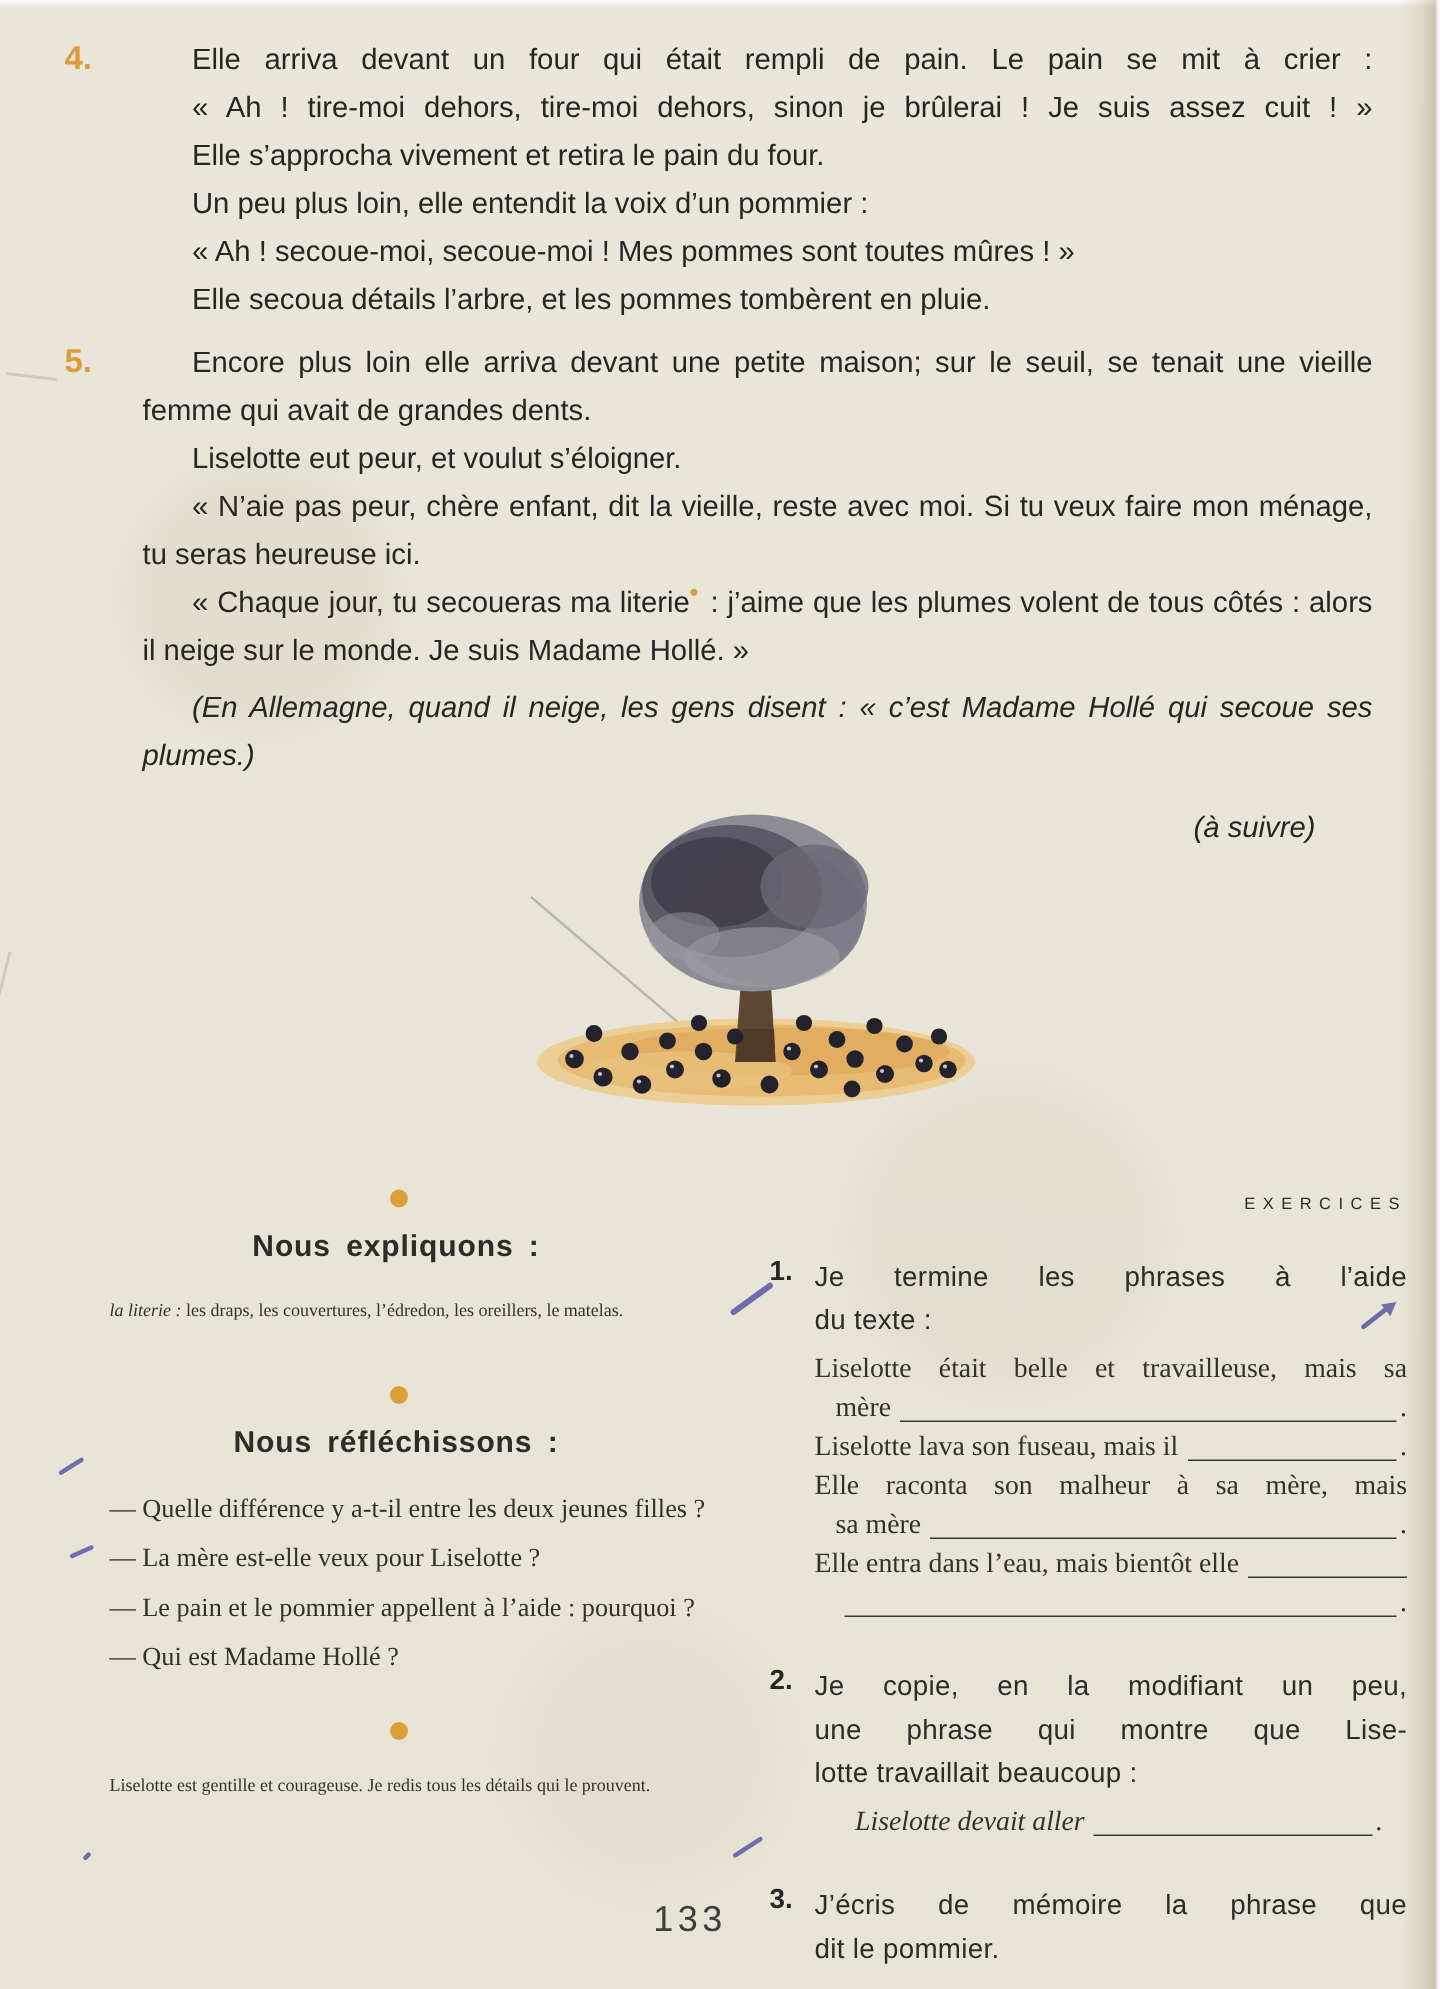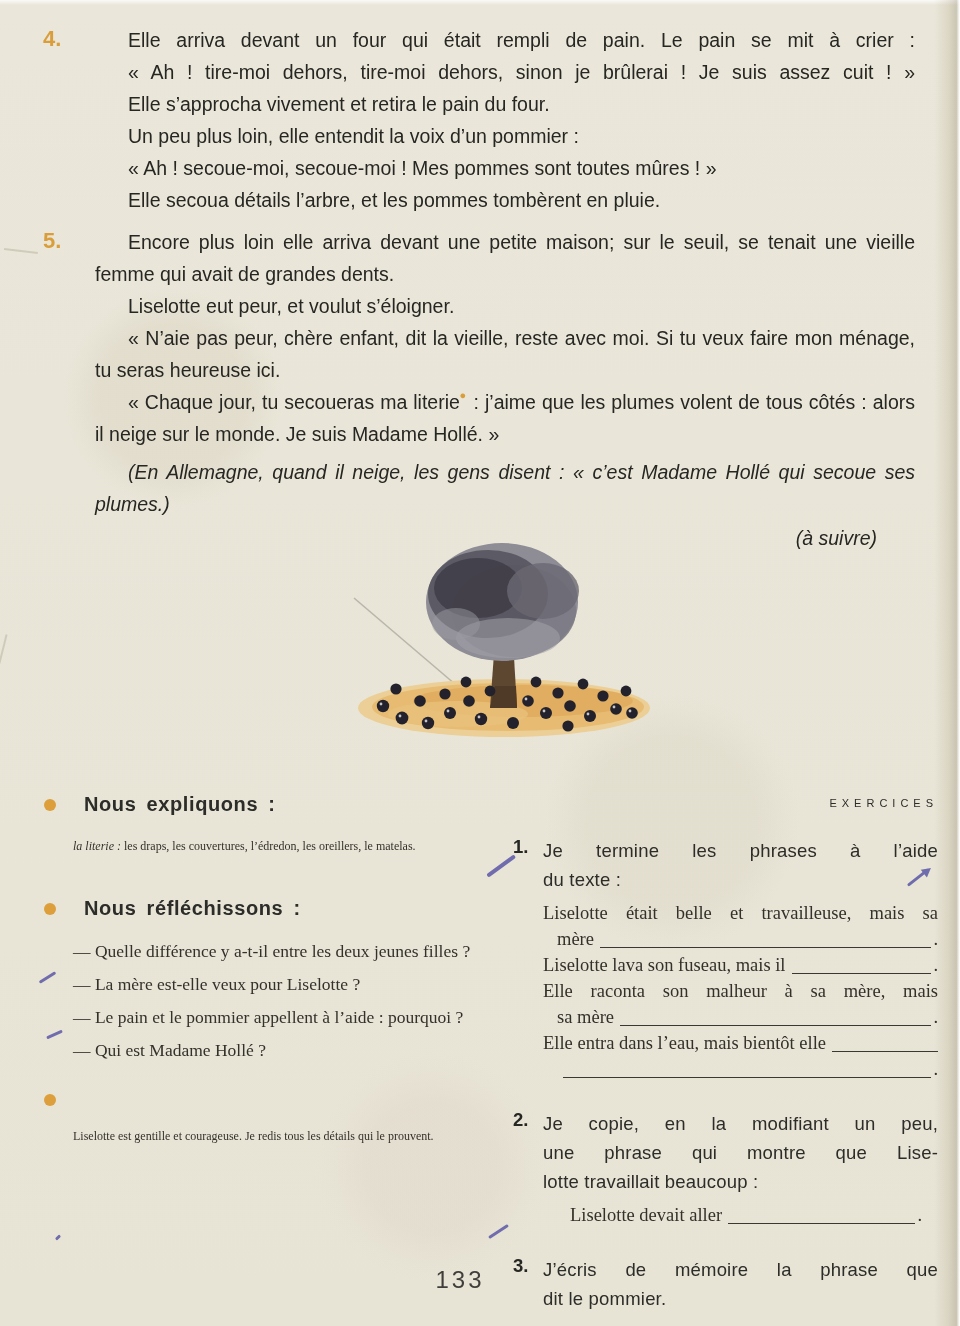--- a/index.html
+++ b/index.html
@@ -15,30 +15,30 @@
   .page::before{content:"";position:absolute;top:0;left:0;width:100%;height:5px;pointer-events:none;
         background:linear-gradient(to bottom, rgba(255,255,255,0.8), rgba(255,255,255,0));}
 
   
   .story{position:absolute;left:95px;top:24px;width:820px;}
   .story-row{position:relative;margin-bottom:10px;}
   .sec-num{position:absolute;left:-52px;top:2px;font-size:22px;font-weight:bold;color:#d99d3a;}
   .story p{margin:0;font-size:19.5px;line-height:32px;text-align:justify;text-indent:33px;}
   .story p.full{text-align-last:justify;}
   .story p.it{font-style:italic;margin-top:6px;}
-  .story p.right{text-align:right;text-indent:0;padding-right:38px;margin-top:2px;text-align-last:right;}
+  .story p.right{text-align:right;text-indent:0;padding-right:38px;margin-top:16px;text-align-last:right;}
   .fdot{color:#d99d3a;font-size:11px;line-height:0;vertical-align:10px;letter-spacing:0;margin:0 1px 0 -1px;}
 
   
   .illus{position:absolute;left:338px;top:536px;width:334px;height:232px;}
 
   
   .leftcol{position:absolute;left:40px;top:775px;width:448px;}
   .rightcol{position:absolute;left:510px;top:775px;width:428px;}
-  .lc-h{display:flex;align-items:center;gap:28px;margin:0;}
+  .lc-h{display:flex;align-items:center;gap:15px;margin:0;flex-direction:column;}
   .bullet{width:12px;height:12px;border-radius:50%;background:#dd9f3c;flex:0 0 12px;margin-left:4px;}
   .lc-title{font-weight:bold;font-size:20px;letter-spacing:0.6px;word-spacing:4px;color:#2c2c28;}
   .serif{font-family:"Liberation Serif",serif;color:#34312b;}
   .lc-body{margin:17px 0 0 33px;width:394px;font-size:12px;line-height:27px;text-align:justify;}
   .lc-body .lead{font-style:italic;}
   .hang{padding-left:30px;text-indent:-30px;}
   .q{margin:0 0 6px 33px;width:394px;padding-left:30px;text-indent:-30px;text-align:justify;font-size:17.5px;line-height:27px;}
   .sec-expliquons{margin-top:18px;}
   .sec-reflechissons{margin-top:37px;}
   .sec-reflechissons .qwrap{margin-top:18px;}
@@ -46,21 +46,21 @@
 
   .ex-title{text-align:right;font-weight:normal;font-size:11px;letter-spacing:5px;margin-top:22px;color:#2c2c28;}
   .ex{position:relative;padding-left:33px;margin-top:27px;}
   .ex-num{position:absolute;left:3px;top:0;font-weight:bold;font-size:18.5px;}
   .pl{font-weight:normal;font-size:18.5px;line-height:29px;letter-spacing:0.2px;color:#2c2c28;}
   .pl.jl{text-align:justify;text-align-last:justify;}
   .rows{margin-top:6px;}
   .crow{display:flex;font-family:"Liberation Serif",serif;font-size:18.5px;line-height:26px;color:#34312b;}
   .crow.jrow{display:block;text-align:justify;text-align-last:justify;}
   .crow.ind{padding-left:14px;}
-  .crow.narrow{max-width:352px;padding-left:27px;margin-top:0;}
+  .crow.narrow{max-width:352px;padding-left:27px;margin-top:0;font-style:italic;}
   .crow .t{white-space:pre;}
   .crow .blank{flex:1 1 auto;border-bottom:1.6px solid #3a3833;margin:0 0 4px 6px;align-self:flex-end;height:2px;}
   .crow .per{margin-left:2px;}
 
   .pagenum{position:absolute;left:-20px;top:1266px;width:960px;text-align:center;font-size:24px;letter-spacing:3px;color:#3f3e3a;}
 
   
   .ink{position:absolute;background:#5b57a6;border-radius:2px;opacity:0.85;}
   .ink.arrow::after{content:"";position:absolute;right:-3px;top:-3.5px;width:0;height:0;
        border-style:solid;border-width:5px 0 5px 9px;border-color:transparent transparent transparent #5b57a6;}

